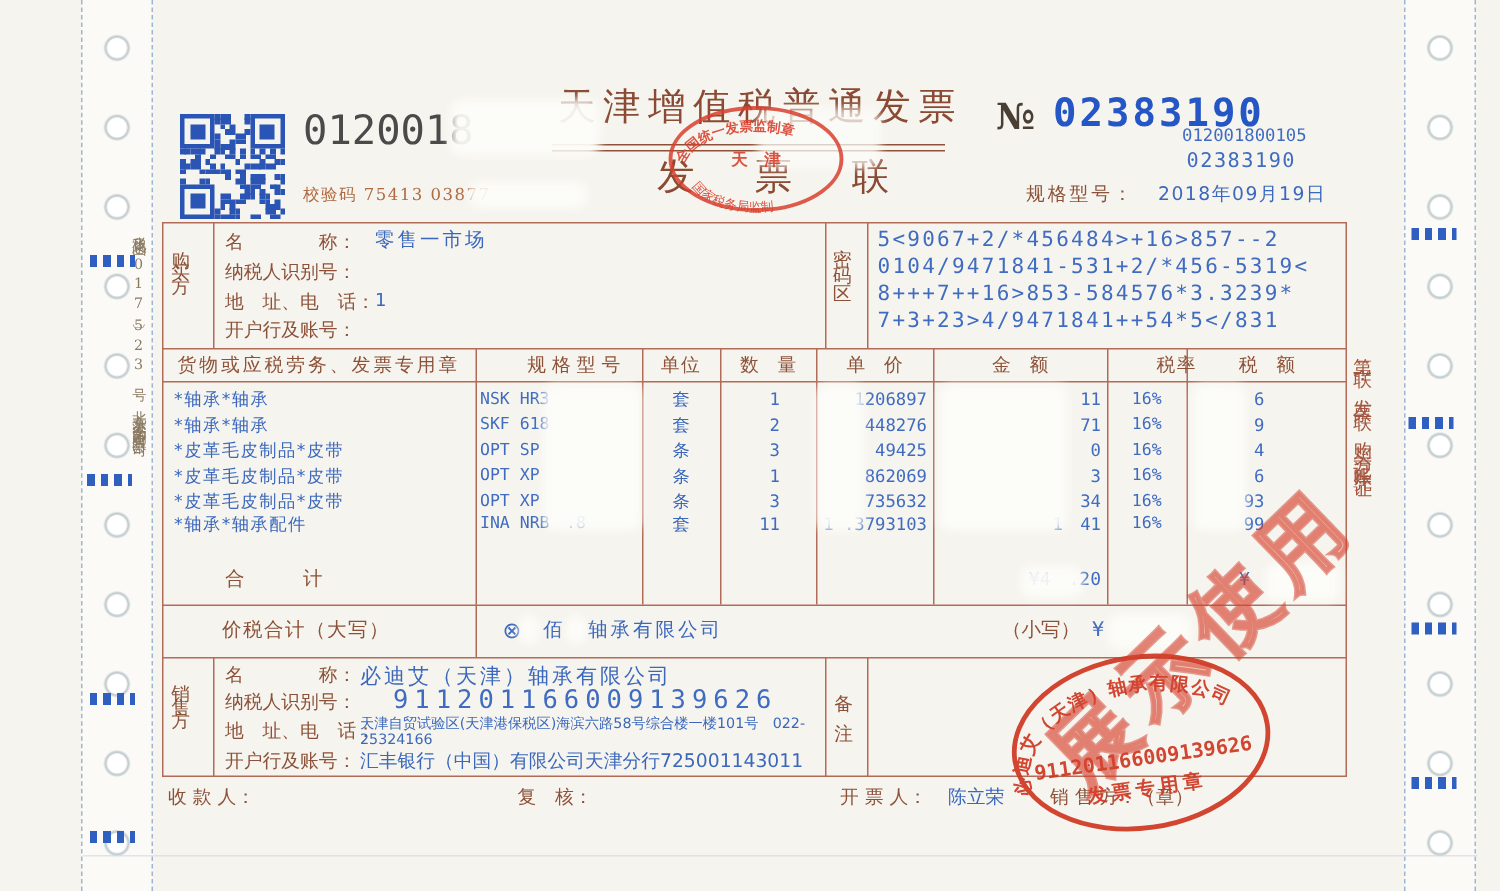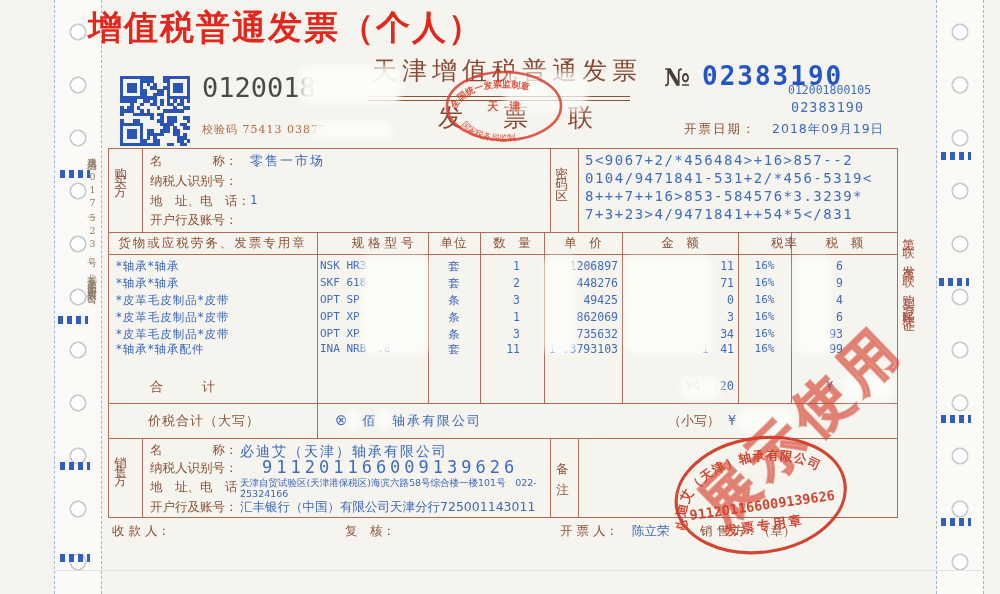--- a/index.html
+++ b/index.html
@@ -51,21 +51,20 @@
   <div class="regmark" style="left:60px;top:554px"></div>
   <div class="regmark" style="left:941px;top:152px"></div>
   <div class="regmark" style="left:939px;top:278px"></div>
   <div class="regmark" style="left:941px;top:415px"></div>
   <div class="regmark" style="left:941px;top:518px"></div>
   <div class="hline" style="left:55px;top:570px;width:930px;background:#ccd6e0;opacity:.6"></div>
 
   <div class="t vert" style="left:86px;top:150px;height:400px;font-size:9.5px;color:#8a7a62;letter-spacing:2px">税总函〔2017〕523号 北京东港安全印刷有限公司</div>
   <div class="t vert" style="left:901px;top:228px;height:300px;font-size:12.5px;color:#a3543e;letter-spacing:4px">第二联：发票联　购买方记账凭证</div>
 
-  <div class="t" style="left:88px;top:8px;font-size:34px;font-weight:bold;color:#e2281c;letter-spacing:2px;z-index:15">增值税普通发票（个人）</div>
 
   <div id="qr">
       <div class="qrc" style="left:23.333333333333336px;top:0px;width:3.6333333333333333px;height:3.6333333333333333px"></div>
       <div class="qrc" style="left:26.666666666666668px;top:0px;width:3.6333333333333333px;height:3.6333333333333333px"></div>
       <div class="qrc" style="left:30px;top:0px;width:3.6333333333333333px;height:3.6333333333333333px"></div>
       <div class="qrc" style="left:43.333333333333336px;top:0px;width:3.6333333333333333px;height:3.6333333333333333px"></div>
       <div class="qrc" style="left:23.333333333333336px;top:3.3333333333333335px;width:3.6333333333333333px;height:3.6333333333333333px"></div>
       <div class="qrc" style="left:26.666666666666668px;top:3.3333333333333335px;width:3.6333333333333333px;height:3.6333333333333333px"></div>
       <div class="qrc" style="left:30px;top:3.3333333333333335px;width:3.6333333333333333px;height:3.6333333333333333px"></div>
       <div class="qrc" style="left:43.333333333333336px;top:3.3333333333333335px;width:3.6333333333333333px;height:3.6333333333333333px"></div>
@@ -226,21 +225,21 @@
       <text font-size="8.5" fill="#d8402e" opacity="0.9">
         <textPath href="#arcBot" startOffset="6%">国家税务局监制</textPath>
       </text>
     </svg>
   </div>
 
   <div class="t" style="left:664px;top:64px;font-size:24px;color:#4a3f35;font-weight:bold">№</div>
   <div class="t num" style="left:702px;top:62px;font-size:26px;font-weight:bold;color:#2456c5;letter-spacing:2px">02383190</div>
   <div class="t num" style="left:788px;top:84px;font-size:11.5px">012001800105</div>
   <div class="t num" style="left:791px;top:100px;font-size:13.5px;letter-spacing:1px">02383190</div>
-  <div class="t lbl" style="left:684px;top:122px;font-size:12.5px;letter-spacing:2px">开票日期：</div>
+  <div class="t lbl" style="left:684px;top:122px;font-size:12.5px;letter-spacing:2px">规格型号：</div>
   <div class="t val" style="left:772px;top:122px;font-size:12.5px;letter-spacing:1px">2018年09月19日</div>
 
   <div style="position:absolute;left:108px;top:148px;width:790px;height:370px;border:1.4px solid #b26b56;box-sizing:border-box"></div>
   <div class="hline" style="left:108px;top:232px;width:790px"></div>
   <div class="hline" style="left:108px;top:254px;width:790px"></div>
   <div class="hline" style="left:108px;top:403px;width:790px"></div>
   <div class="hline" style="left:108px;top:438px;width:790px"></div>
 
   <div class="vline" style="left:142px;top:148px;height:84px"></div>
   <div class="vline" style="left:550px;top:148px;height:84px"></div>

